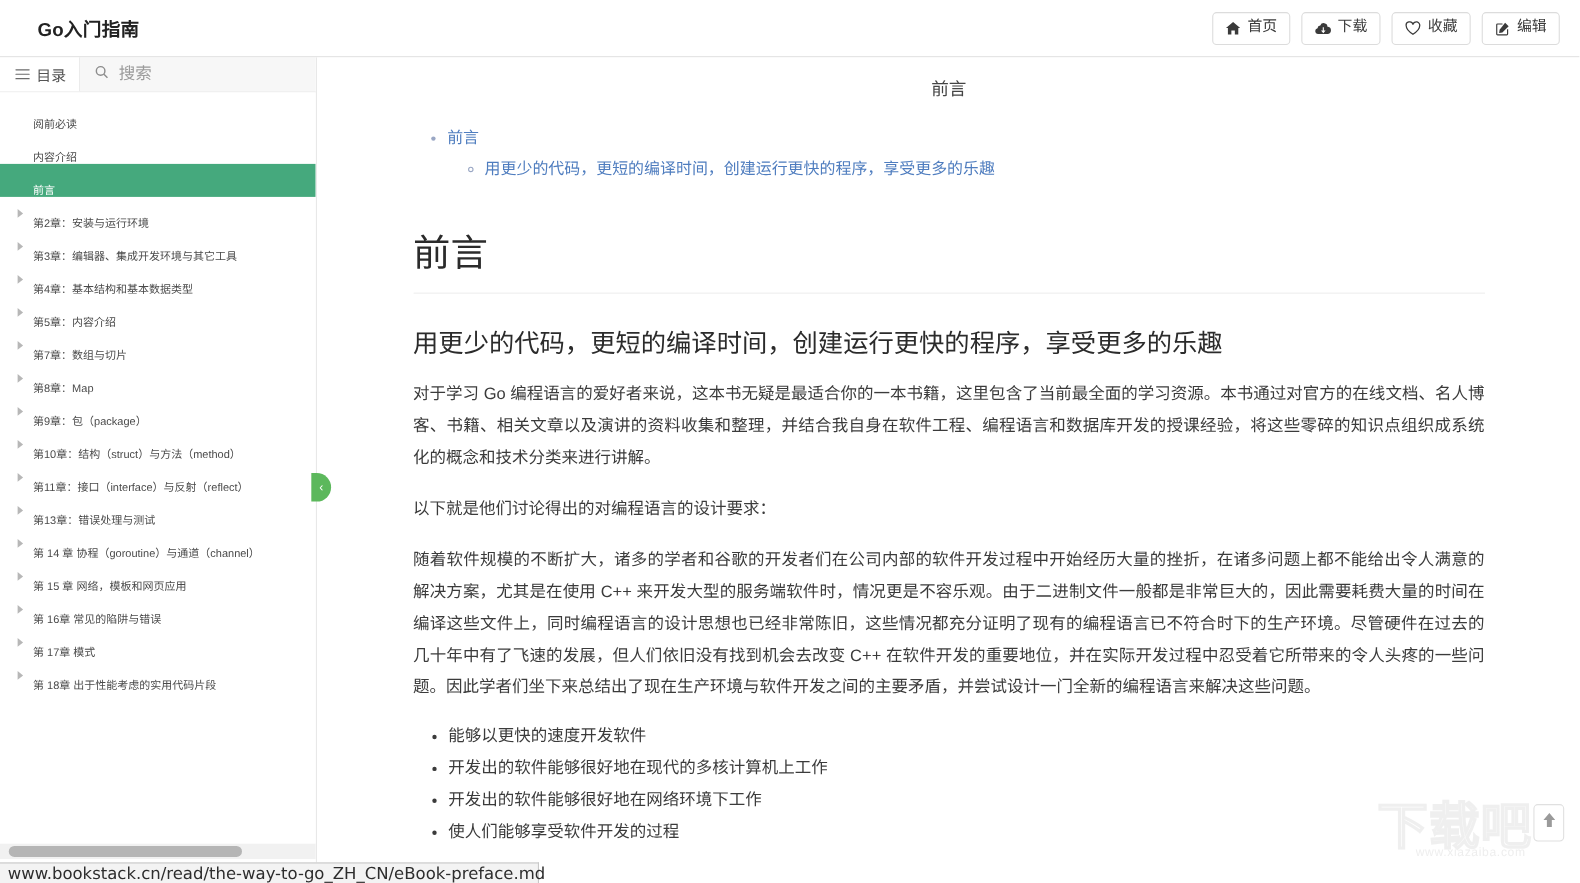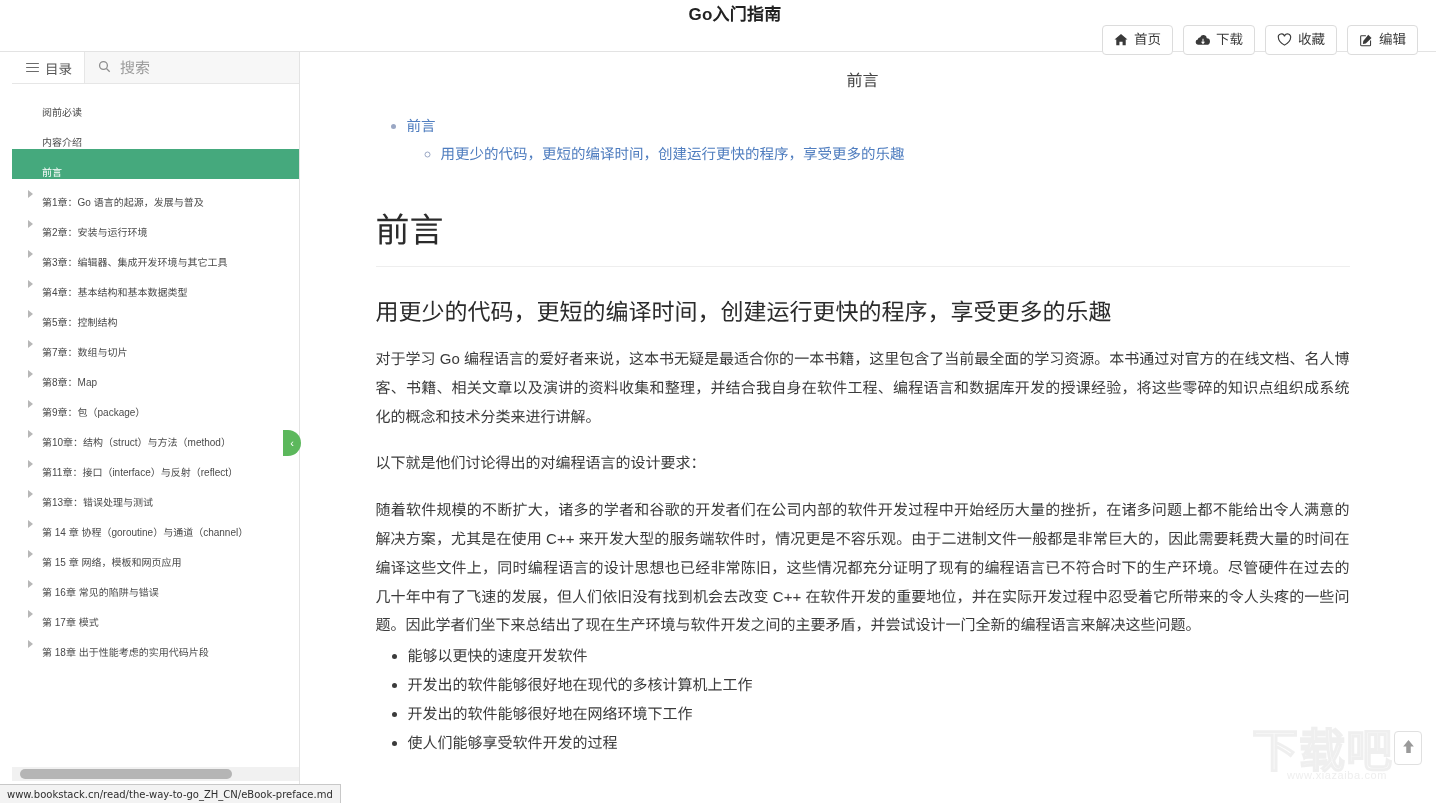--- a/index.html
+++ b/index.html
@@ -14,21 +14,20 @@
   }
   #app { position: relative; width: 1436px; height: 803px; overflow: hidden; }
 
   
   .header {
     position: absolute; top: 0; left: 0; right: 0; height: 52px;
     background: #fff;
     border-bottom: 1px solid #e3e3e3;
     display: flex; align-items: center;
     z-index: 30;
-    flex-direction: column;
   }
   .brand {
     margin-left: 34px;
     font-size: 17px;
     font-weight: bold;
     color: #222;
     letter-spacing: .2px;
     white-space: nowrap;
   }
   .header-actions {
@@ -39,28 +38,28 @@
     height: 30px;
     padding: 0 11px;
     border: 1px solid #dcdcdc;
     border-radius: 4px;
     background: #fff;
     color: #3a3a3a;
     font-size: 13.5px;
     display: inline-flex; align-items: center; gap: 6px;
     cursor: pointer;
     white-space: nowrap;
-    font-family: Liberation Serif, serif;
+    font-family: Liberation Mono, monospace;
     line-height: 1;
   }
   .hbtn svg { display: block; }
 
   
   .sidebar {
-    position: absolute; top: 52px; left: 12px;
+    position: absolute; top: 52px; left: 0;
     width: 288px; height: 751px;
     background: #fff;
     border-right: 1px solid #e3e3e3;
     z-index: 20;
   }
   .side-toolbar {
     display: flex; align-items: stretch;
     height: 32px;
     border-bottom: 1px solid #e6e6e6;
     background: #fff;
@@ -210,21 +209,21 @@
     margin: 26px 0 0 0;
   }
   p.doc-p {
     font-size: 15px;
     line-height: 28.8px;
     color: #3b3b3b;
     margin: 18px 0 0 0;
     text-align: justify;
   }
   ul.doc-ul {
-    margin: 2px 0 0 0;
+    margin: 16px 0 0 0;
     padding-left: 32px;
     color: #3b3b3b;
   }
   ul.doc-ul li {
     font-size: 15px;
     line-height: 28.8px;
   }
 
   
   .to-top {
@@ -266,21 +265,21 @@
   
   .statusbar {
     position: absolute; left: 0; bottom: 0;
     height: 19px;
     max-width: 490px;
     background: #f3f3f3;
     border: 1px solid #c8c8c8;
     border-left: none; border-bottom: none;
     display: flex; align-items: center;
     padding: 0 7px;
-    font-size: 10px;
+    font-size: 15px;
     color: #2d2d2d;
     white-space: nowrap;
     z-index: 60;
     font-family: "DejaVu Sans", sans-serif;
   }
 </style>
 </head>
 <body>
 
 <div id="app">
@@ -358,37 +357,33 @@
             <span>阅前必读</span>
           </li>
           <li class="toc-item no-caret">
             <span>内容介绍</span>
           </li>
           <li class="toc-item active no-caret">
             <span>前言</span>
           </li>
           <li class="toc-item">
             <span class="caret"></span>
-            <span>第1章：Go 语言的起源，发展与普及</span>
-          </li>
-          <li class="toc-item">
-            <span class="caret"></span>
             <span>第2章：安装与运行环境</span>
           </li>
           <li class="toc-item">
             <span class="caret"></span>
             <span>第3章：编辑器、集成开发环境与其它工具</span>
           </li>
           <li class="toc-item">
             <span class="caret"></span>
             <span>第4章：基本结构和基本数据类型</span>
           </li>
           <li class="toc-item">
             <span class="caret"></span>
-            <span>第5章：控制结构</span>
+            <span>第5章：内容介绍</span>
           </li>
           <li class="toc-item">
             <span class="caret"></span>
             <span>第7章：数组与切片</span>
           </li>
           <li class="toc-item">
             <span class="caret"></span>
             <span>第8章：Map</span>
           </li>
           <li class="toc-item">

